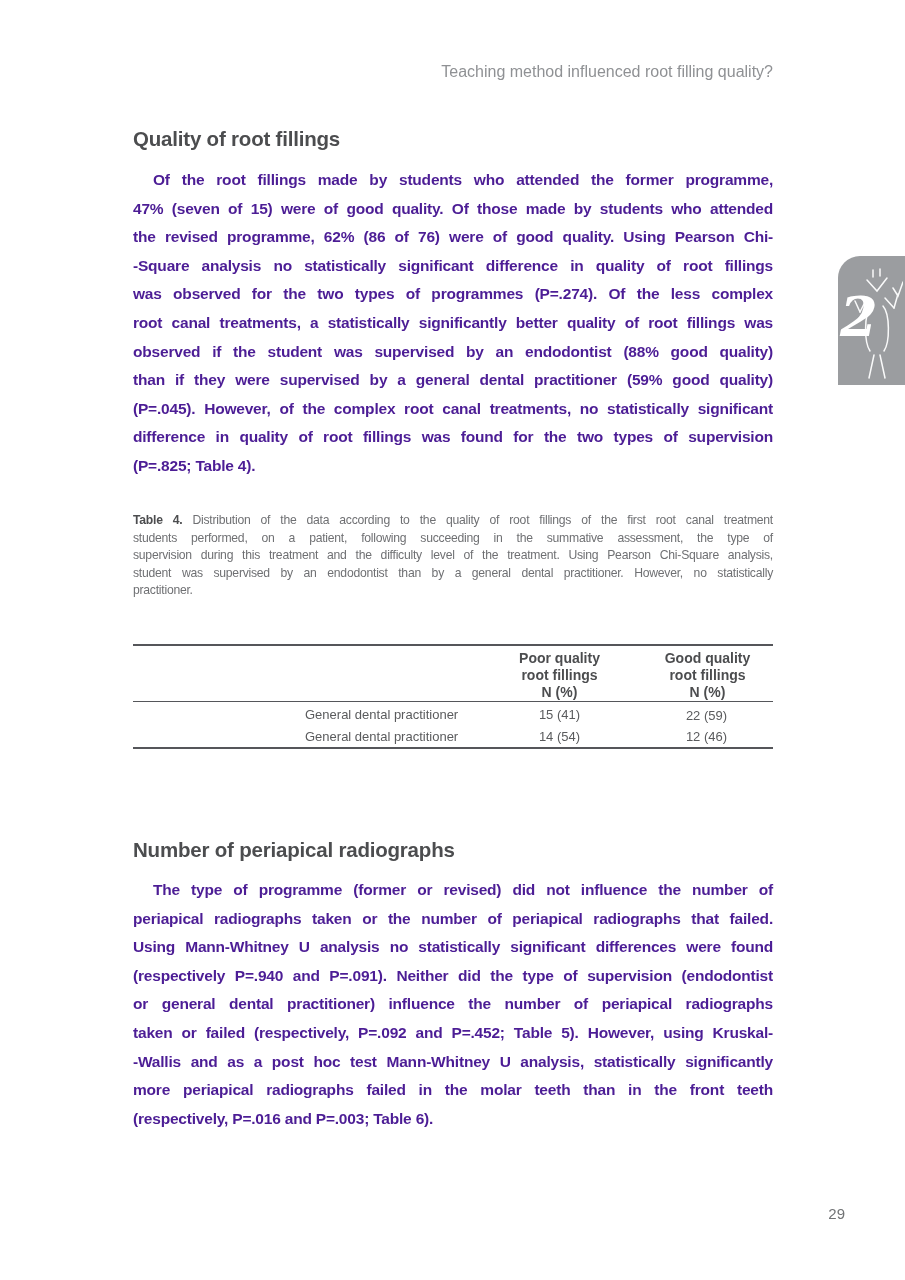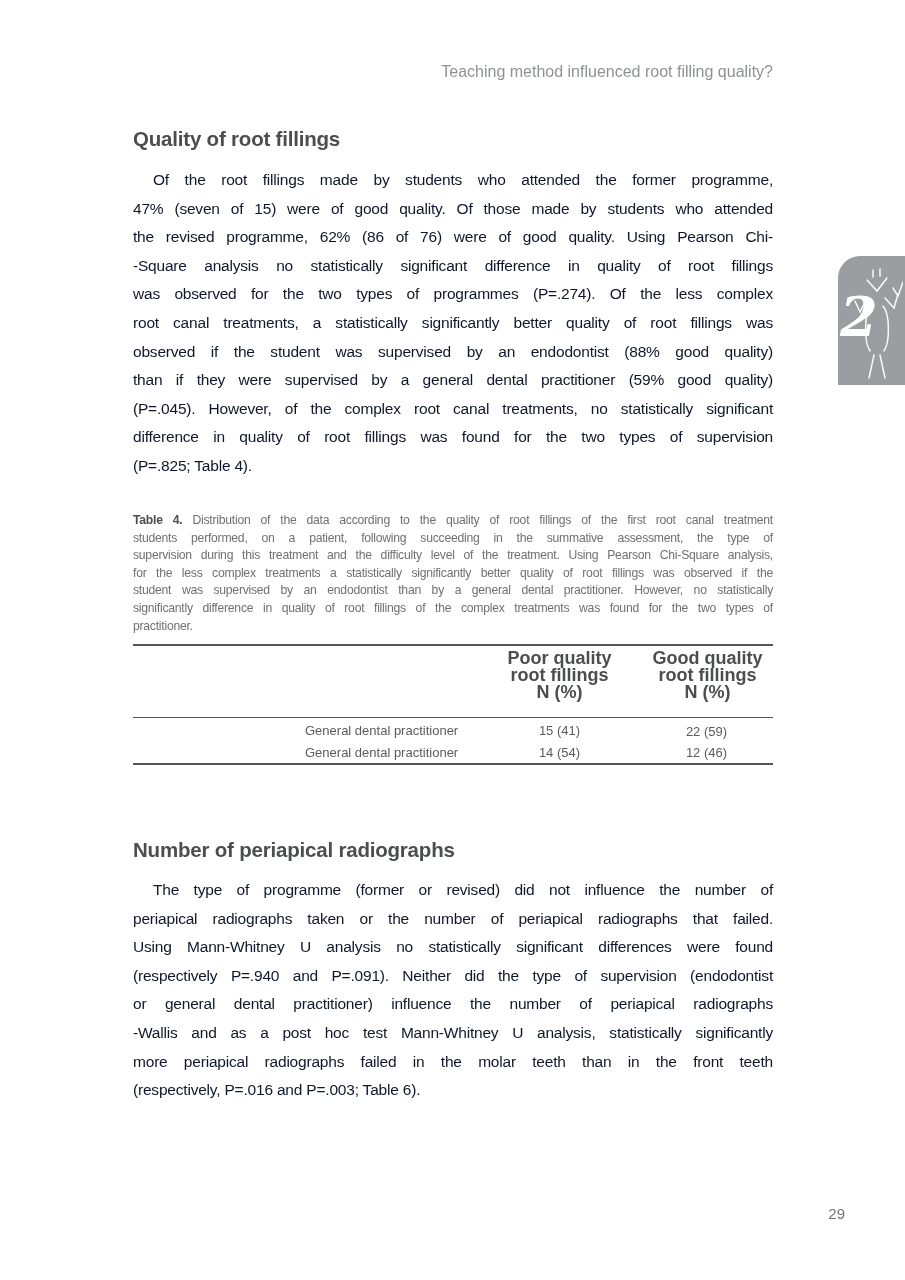--- a/index.html
+++ b/index.html
@@ -12,39 +12,39 @@
   .running-header{
     top:60px; left:133px; width:640px; text-align:right;
     font-size:16px; line-height:24px; color:#8f9194;
   }
   .heading{
     left:133px; width:640px; margin:0;
     font-size:20.5px; font-weight:600; letter-spacing:-0.2px; color:#4c4d4f;
   }
   .para{
     left:133px; width:640px;
-    font-size:15.5px; line-height:28.6px; letter-spacing:-0.2px; color:#0f172a;
+    font-size:15.5px; line-height:28.6px; letter-spacing:-0.2px; color:#4c1d95;font-weight:bold;
   }
   .jline{text-align:justify; text-align-last:justify;}
   .jline.last{text-align-last:left;}
   .para .jline:first-child{text-indent:20px;}
   .caption{
     left:133px; width:640px;
     font-size:12.2px; line-height:17.6px; letter-spacing:-0.25px; color:#6f7073;margin-top:14px;
   }
   .caption .first{text-align:justify; text-align-last:justify;}
   .caption b{color:#4c4d4f; font-weight:700;}
   table.t4{
     left:133px; width:640px; border-collapse:collapse; table-layout:fixed;
     border-top:2px solid #55565a; border-bottom:2px solid #55565a;
   }
   table.t4 thead th{
-    font-size:18px; font-weight:600; color:#4c4d4f; line-height:17px;
+    font-size:14px; font-weight:600; color:#4c4d4f; line-height:17px;
     white-space:pre-line; text-align:center; vertical-align:bottom;
-    padding:4px 0 16px 0; border-bottom:1.2px solid #55565a;
+    padding:4px 0 0 0; border-bottom:1.2px solid #55565a;
   }
   table.t4 tbody td{
     font-size:13px; color:#5a5b5d; height:21.5px; vertical-align:middle; padding:0;
   }
   table.t4 tbody tr:first-child td{padding-top:2px;}
   td.lbl{text-align:left; padding-left:1px;}
   td.num{text-align:center;}
   td.num sup{font-size:8.5px; letter-spacing:0; vertical-align:super; margin-left:2px; color:#5a5b5d;}
   .page-number{
     top:1205px; right:60px; font-size:15px; color:#717375;
@@ -101,23 +101,21 @@
       <div class="jline">(P=.045). However, of the complex root canal treatments, no statistically significant</div>
       <div class="jline">difference in quality of root fillings was found for the two types of supervision</div>
       <div class="jline last">(P=.825; Table 4).</div>
     </div>
 
   <div class="abs caption" style="top:498px">
     <div class="first"><b>Table 4.</b> <span>Distribution of the data according to the quality of root fillings of the first root canal treatment</span></div>
     <div>
         <div class="jline">students performed, on a patient, following succeeding in the summative assessment, the type of</div>
         <div class="jline">supervision during this treatment and the difficulty level of the treatment. Using Pearson Chi-Square analysis,</div>
-        <div class="jline">for the less complex treatments a statistically significantly better quality of root fillings was observed if the</div>
         <div class="jline">student was supervised by an endodontist than by a general dental practitioner. However, no statistically</div>
-        <div class="jline">significantly difference in quality of root fillings of the complex treatments was found for the two types of</div>
         <div class="jline last">practitioner.</div>
       </div>
   </div>
 
   <table class="abs t4" style="top:644px">
     <colgroup>
       <col style="width:172px">
         <col style="width:172px">
         <col style="width:165px">
         <col style="width:131px">
@@ -151,20 +149,21 @@
   </table>
 
   <h2 class="abs heading" style="top:838px">Number of periapical radiographs</h2>
 
   <div class="abs para" style="top:876px">
       <div class="jline">The type of programme (former or revised) did not influence the number of</div>
       <div class="jline">periapical radiographs taken or the number of periapical radiographs that failed.</div>
       <div class="jline">Using Mann-Whitney U analysis no statistically significant differences were found</div>
       <div class="jline">(respectively P=.940 and P=.091). Neither did the type of supervision (endodontist</div>
       <div class="jline">or general dental practitioner) influence the number of periapical radiographs</div>
+      <div class="jline">taken or failed (respectively, P=.092 and P=.452; Table 5). However, using Kruskal-</div>
       <div class="jline">-Wallis and as a post hoc test Mann-Whitney U analysis, statistically significantly</div>
       <div class="jline">more periapical radiographs failed in the molar teeth than in the front teeth</div>
       <div class="jline last">(respectively, P=.016 and P=.003; Table 6).</div>
     </div>
 
   <div class="abs page-number">29</div>
 
 </div>
 
 </body></html>

